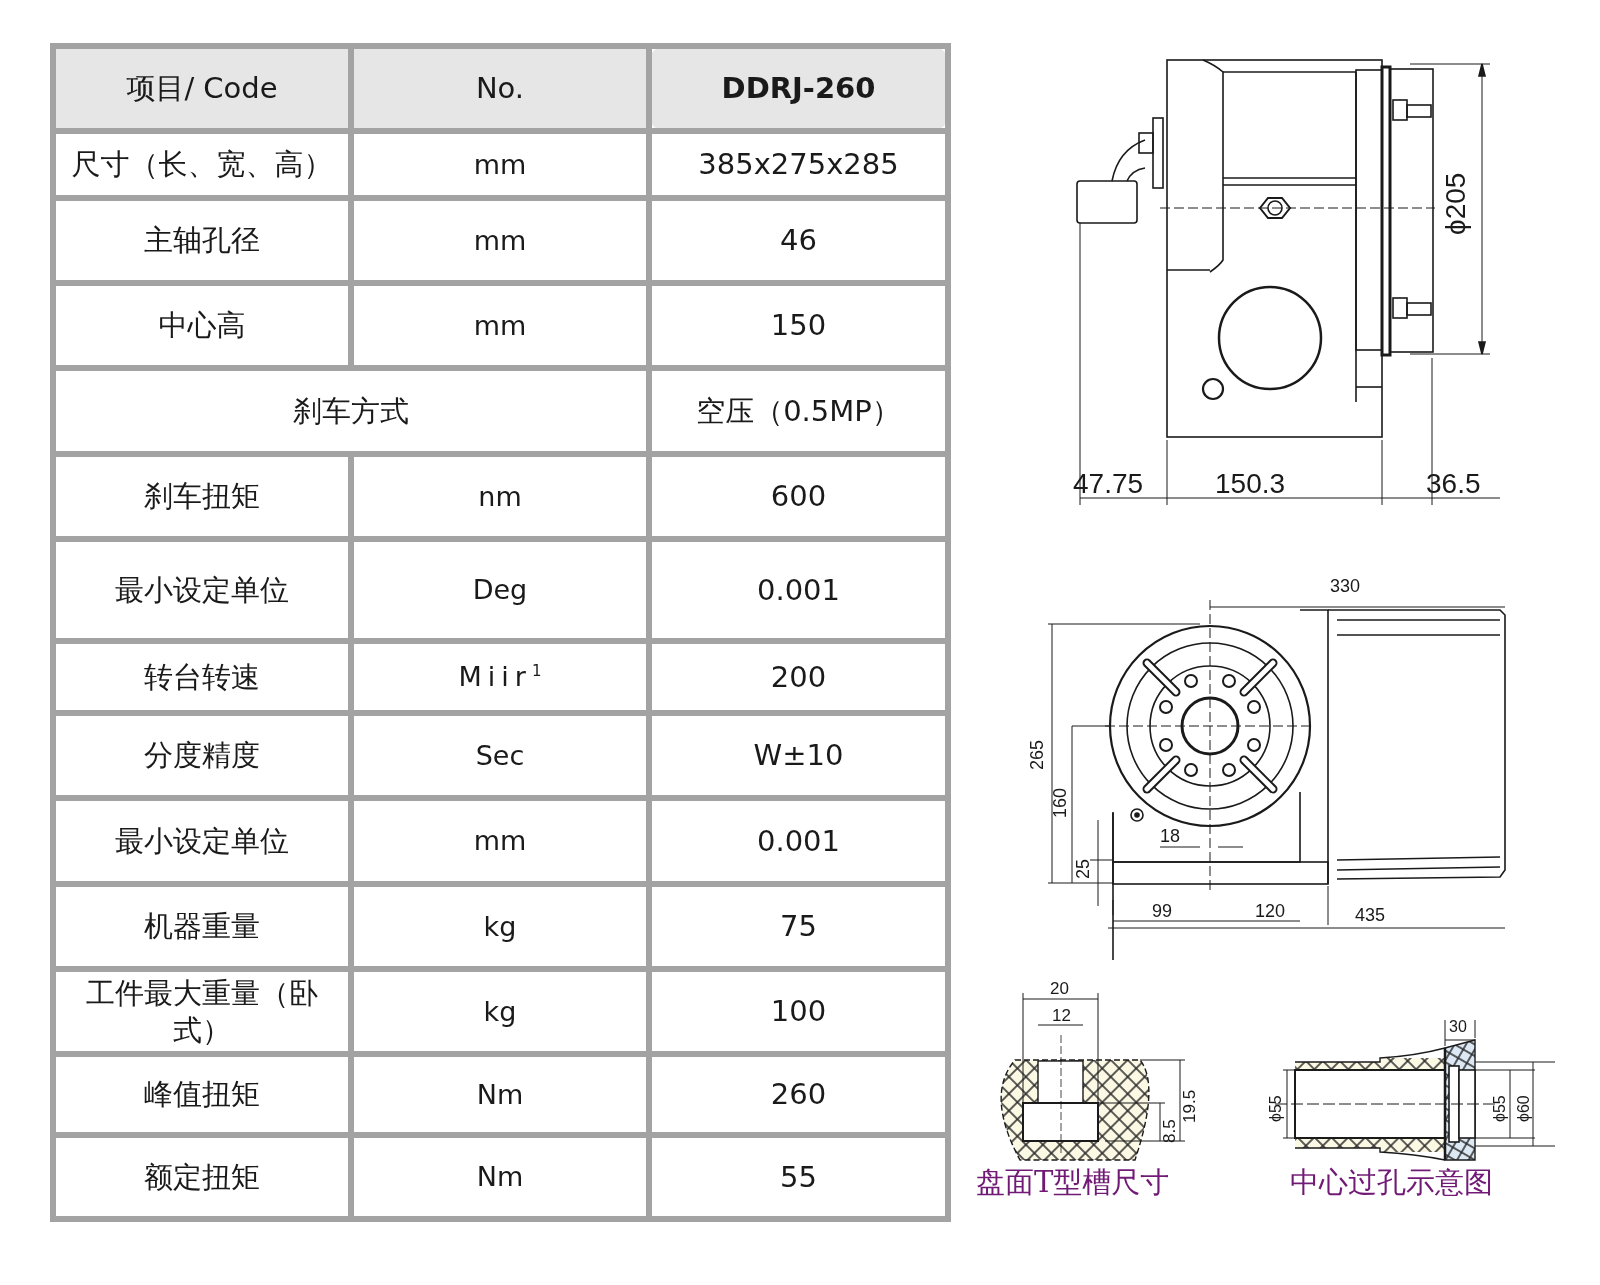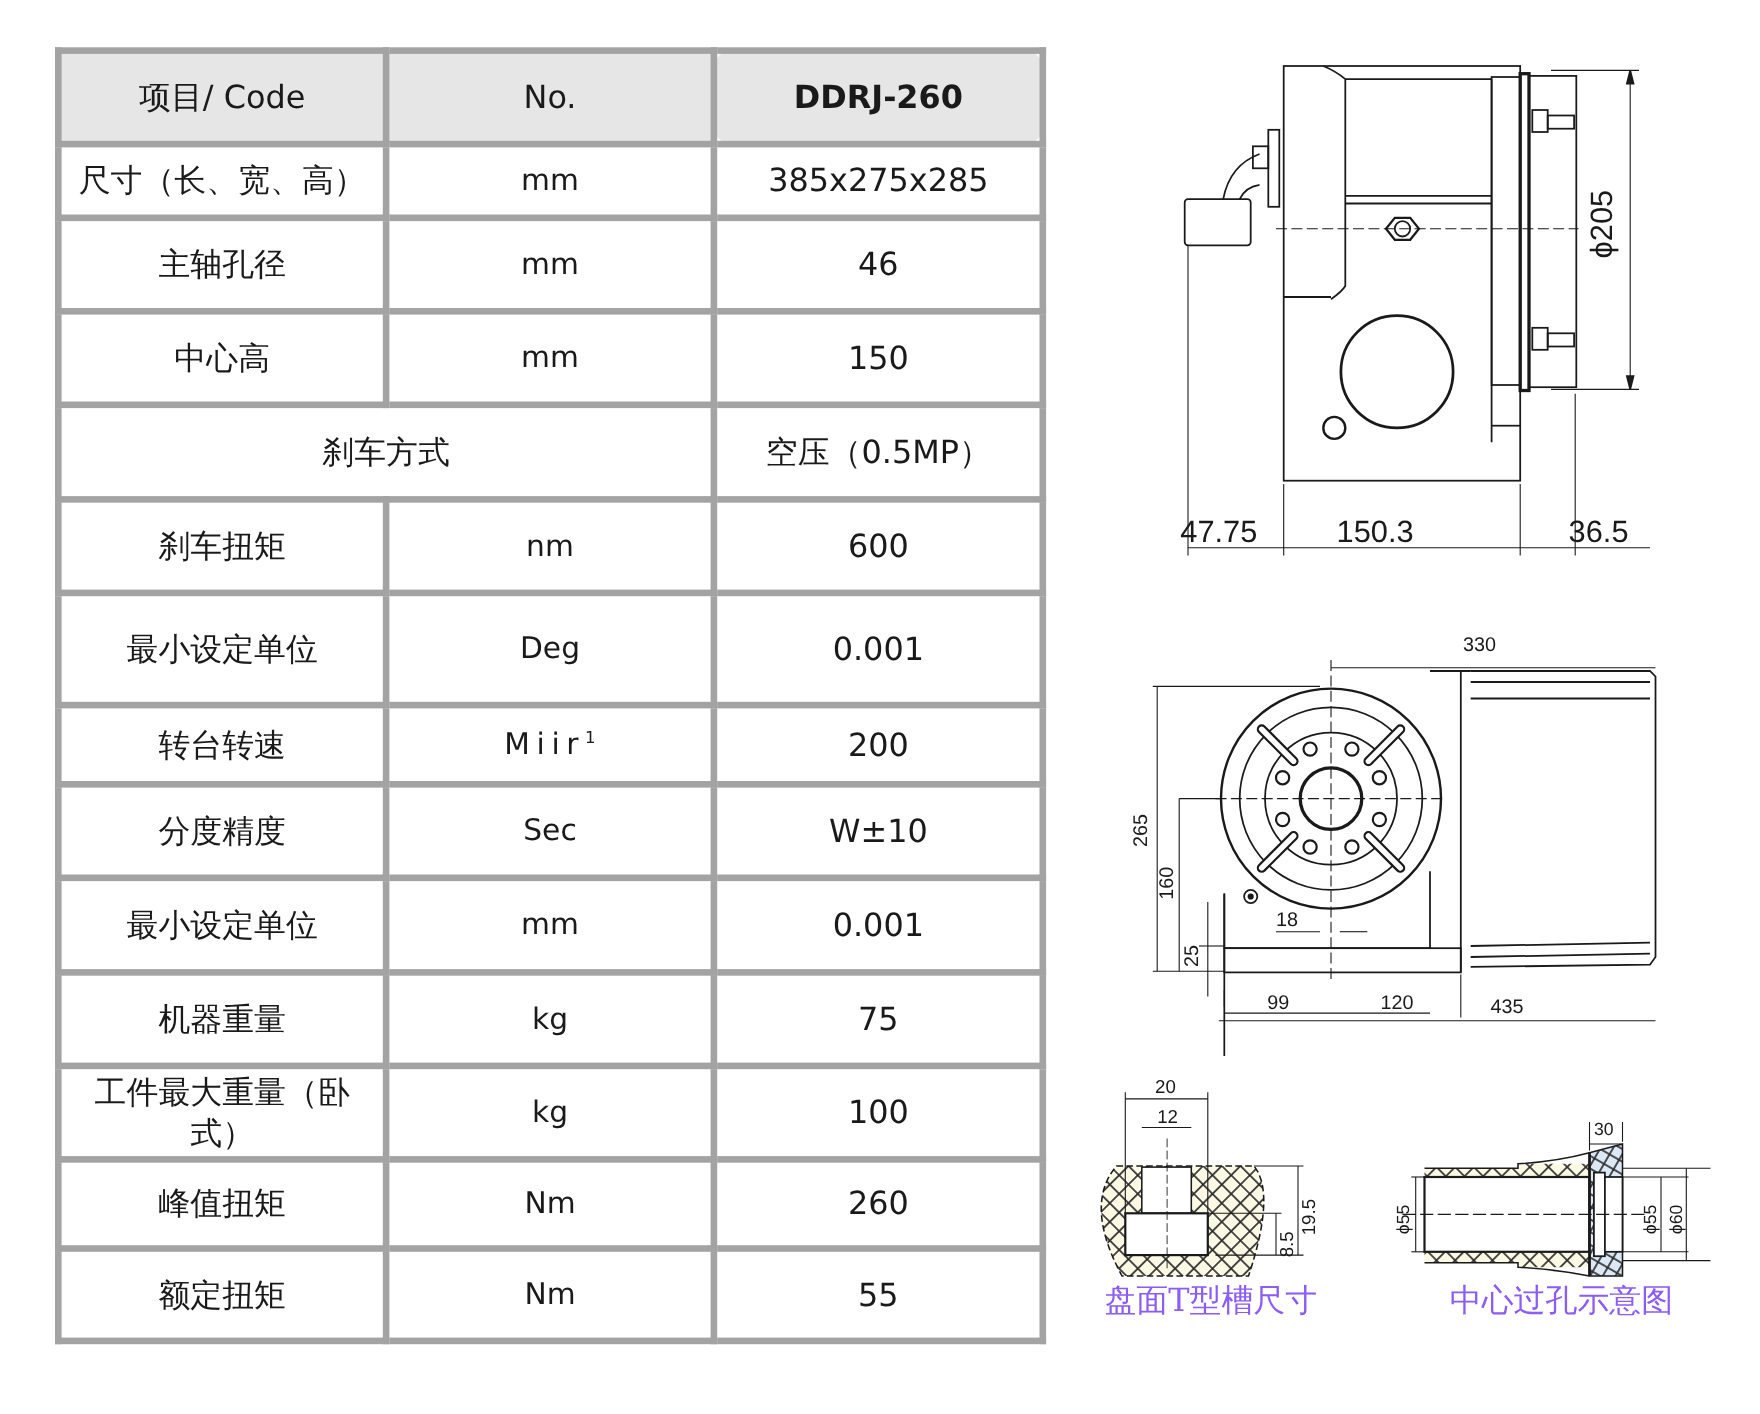--- a/index.html
+++ b/index.html
@@ -8,21 +8,21 @@
   .spec-table { position:absolute; left:50px; top:43px; width:895px; border-collapse:collapse; table-layout:fixed; }
   .spec-table td { border:6px solid #a3a3a3; text-align:center; vertical-align:middle; font-size:29px; line-height:1.25; padding:0 10px; }
   .spec-table tr.head td { background:#e6e6e6; height:79px; }
   .spec-table tr.head td.model { font-weight:bold;border-radius:16px; }
   .spec-table td.unit { font-size:27px; }
   .spec-table td.val { font-size:29px; }
   .spec-table td .sup { font-size:15px; vertical-align:super; }
   .drawing { position:absolute; }
   .drawing svg { display:block; overflow:visible; }
   .dimtxt { font-family:"Liberation Sans", sans-serif; fill:#1a1a1a; }
-  .caption { position:absolute; font-size:29px; font-family:"DejaVu Serif", serif; color:#8b5cf6;margin-left:28px; }
+  .caption { position:absolute; font-size:29px; font-family:"DejaVu Serif", serif; color:#701a75; }
 </style>
 </head>
 <body>
 
 <table class="spec-table">
   <colgroup>
       <col style="width:298px">
       <col style="width:298px">
       <col style="width:299px">
     </colgroup>

